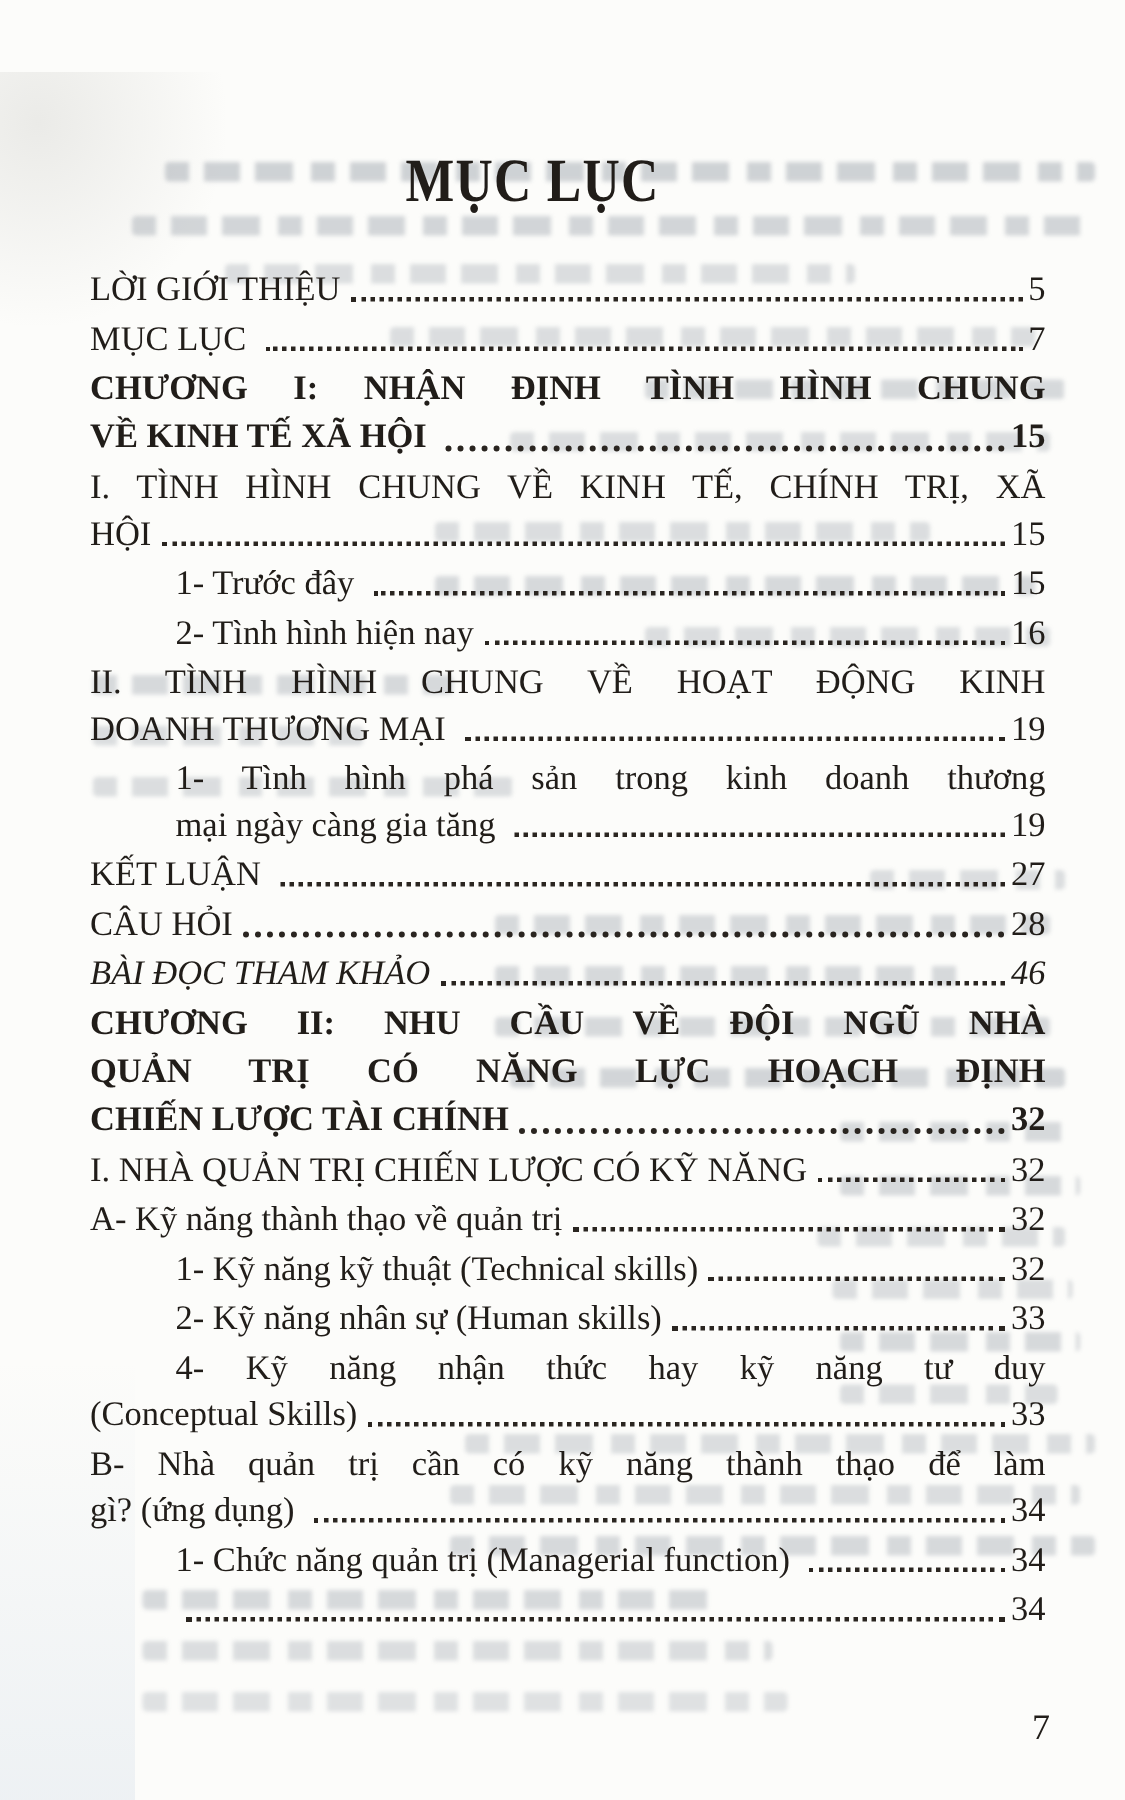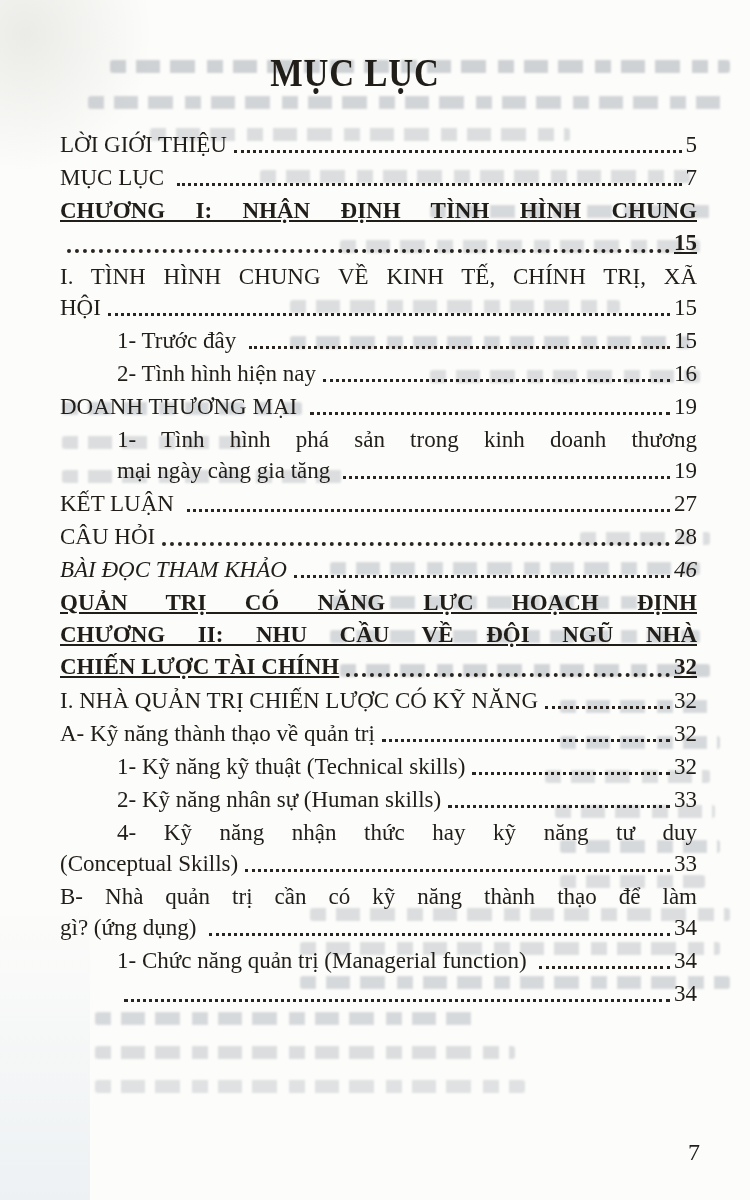--- a/index.html
+++ b/index.html
@@ -8,21 +8,21 @@
     --leader:#2a2520;
     --ghost:#aab0b7;
   }
   html,body{margin:0;padding:0;}
   body{
     width:750px;height:1200px;position:relative;overflow:hidden;
     background:var(--paper);
     color:var(--ink);
     font-family:"Liberation Serif","DejaVu Serif",serif;
   }
-  .page{position:absolute;inset:0;}
+  .page{position:absolute;inset:0;margin-top:48px;}
   
   .smudge-topleft{
     position:absolute;top:0;left:0;width:170px;height:190px;z-index:0;
     background:radial-gradient(ellipse at 15% 18%, rgba(165,165,158,.20), transparent 62%);
   }
   .tint-bottomleft{
     position:absolute;bottom:0;left:0;width:90px;height:420px;z-index:0;
     background:linear-gradient(to top, rgba(150,175,205,.14), transparent 70%);
   }
   .ghosts{position:absolute;inset:0;z-index:0;}
@@ -40,21 +40,21 @@
     font-size:41px;font-weight:700;letter-spacing:1px;
     transform:scaleX(.84);
   }
   .toc{
     position:relative;z-index:1;
     margin:33px 53px 0 60px;
     font-size:23px;line-height:31px;
   }
   .entry{margin-bottom:2px;}
   .s-chapter{font-weight:700;}
-  .s-chapter .line{line-height:32px;text-decoration:underline;}
+  .s-chapter .line{line-height:32px;}
   .s-italic-caps{font-style:italic;}
   .fullline{text-align:justify;text-align-last:justify;}
   .lastline{display:flex;align-items:flex-end;}
   .ind0{padding-left:0;justify-content:flex-end;}
   .ind1{padding-left:57px;}
   .lab{white-space:pre;flex:0 0 auto;}
   .pg{white-space:pre;flex:0 0 auto;}
   .leader{
     flex:1 1 auto;min-width:22px;
     border-bottom:3px dotted var(--leader);
@@ -117,20 +117,21 @@
       <div class="entry s-plain-caps">
         <div class="line ind0 lastline">
           <span class="lab">MỤC LỤC </span>
           <span class="leader"></span>
           <span class="pg">7</span>
         </div>
       </div>
       <div class="entry s-chapter">
         <div class="line ind0 fullline">CHƯƠNG I: NHẬN ĐỊNH TÌNH HÌNH CHUNG</div>
         <div class="line ind0 lastline">
+          <span class="lab">VỀ KINH TẾ XÃ HỘI </span>
           <span class="leader bold"></span>
           <span class="pg">15</span>
         </div>
       </div>
       <div class="entry s-section">
         <div class="line ind0 fullline">I. TÌNH HÌNH CHUNG VỀ KINH TẾ, CHÍNH TRỊ, XÃ</div>
         <div class="line ind0 lastline">
           <span class="lab">HỘI</span>
           <span class="leader"></span>
           <span class="pg">15</span>
@@ -144,20 +145,21 @@
         </div>
       </div>
       <div class="entry s-item">
         <div class="line ind1 lastline">
           <span class="lab">2- Tình hình hiện nay</span>
           <span class="leader"></span>
           <span class="pg">16</span>
         </div>
       </div>
       <div class="entry s-section">
+        <div class="line ind0 fullline">II. TÌNH HÌNH CHUNG VỀ HOẠT ĐỘNG KINH</div>
         <div class="line ind0 lastline">
           <span class="lab">DOANH THƯƠNG MẠI </span>
           <span class="leader"></span>
           <span class="pg">19</span>
         </div>
       </div>
       <div class="entry s-item">
         <div class="line ind1 fullline">1- Tình hình phá sản trong kinh doanh thương</div>
         <div class="line ind1 lastline">
           <span class="lab">mại ngày càng gia tăng </span>
@@ -180,22 +182,22 @@
         </div>
       </div>
       <div class="entry s-italic-caps">
         <div class="line ind0 lastline">
           <span class="lab">BÀI ĐỌC THAM KHẢO</span>
           <span class="leader"></span>
           <span class="pg">46</span>
         </div>
       </div>
       <div class="entry s-chapter">
+        <div class="line ind0 fullline">CHƯƠNG II: NHU CẦU VỀ ĐỘI NGŨ NHÀ</div>
         <div class="line ind0 fullline">QUẢN TRỊ CÓ NĂNG LỰC HOẠCH ĐỊNH</div>
-        <div class="line ind0 fullline">CHƯƠNG II: NHU CẦU VỀ ĐỘI NGŨ NHÀ</div>
         <div class="line ind0 lastline">
           <span class="lab">CHIẾN LƯỢC TÀI CHÍNH</span>
           <span class="leader bold"></span>
           <span class="pg">32</span>
         </div>
       </div>
       <div class="entry s-section">
         <div class="line ind0 lastline">
           <span class="lab">I. NHÀ QUẢN TRỊ CHIẾN LƯỢC CÓ KỸ NĂNG</span>
           <span class="leader"></span>

